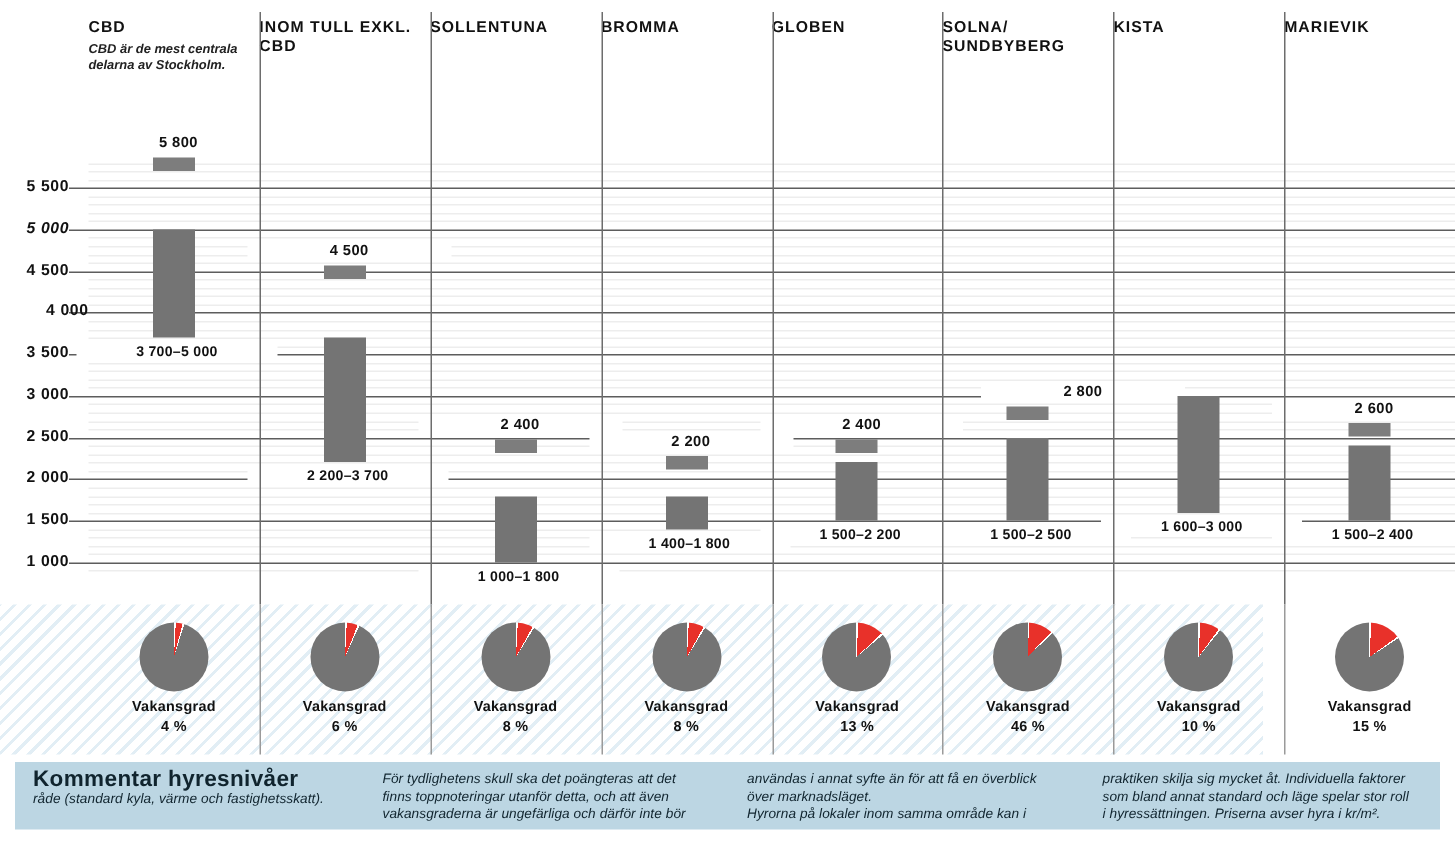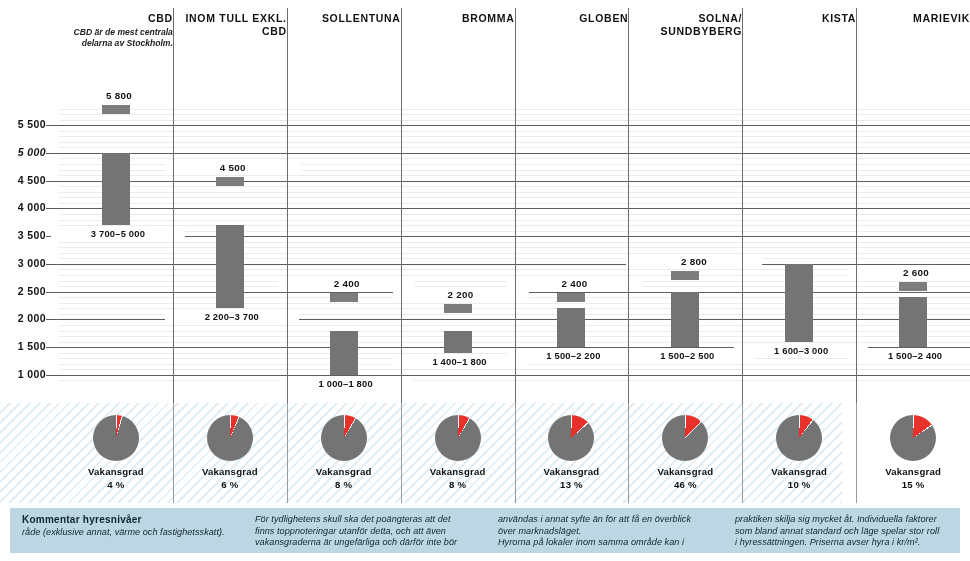--- a/index.html
+++ b/index.html
@@ -10,21 +10,21 @@
   }
   #root{position:relative;width:970px;height:561px;background:#fff;}
 
   
   
   .col-divider{position:absolute;top:8px;width:1px;background:#6d6d6d;}
 
   
   .header-row{position:absolute;left:0;top:0;width:970px;height:55px;}
   .col-head{
-    position:absolute;top:12px;text-align:right;
+    position:absolute;top:12px;text-align:left;
     font-size:10.5px;font-weight:bold;letter-spacing:.7px;color:#111;
     line-height:13px;text-transform:uppercase;
   }
   .col-head .sub{
     display:block;font-size:8.6px;font-weight:bold;font-style:italic;
     letter-spacing:0;text-transform:none;color:#222;line-height:11px;
     margin-top:2px;
   }
 
   
@@ -74,21 +74,21 @@
   
   .comment-box{
     position:absolute;left:10px;top:508px;width:950px;height:45px;
     background:#bcd6e3;
   }
   .comment-col{
     position:absolute;top:6px;font-size:9.1px;font-style:italic;
     color:#10242e;line-height:11.6px;letter-spacing:.05px;
   }
   .comment-col b{font-style:normal;font-weight:bold;display:block;
-    letter-spacing:.25px;font-size:10px;margin-bottom:1px;}
+    letter-spacing:.25px;font-size:15px;margin-bottom:1px;}
   .comment-col .ln{display:block;white-space:nowrap;}
 
   .topline{position:absolute;left:0;top:7px;width:970px;height:1px;background:#ffffff;}
 </style>
 </head>
 <body>
 
 <div id="root">
 
   <div class="topline"></div>
@@ -151,21 +151,21 @@
       <div class="ytick" style="top: 285.157px;">1 500</div>
       <div class="gridline major" style="top: 264.412px;"></div>
       <div class="ytick" style="top: 257.412px;">2 000</div>
       <div class="gridline major" style="top: 236.667px;"></div>
       <div class="ytick" style="top: 229.667px;">2 500</div>
       <div class="gridline major" style="top: 208.922px;"></div>
       <div class="ytick" style="top: 201.922px;">3 000</div>
       <div class="gridline major" style="top: 181.176px;"></div>
       <div class="ytick" style="top: 174.176px;">3 500</div>
       <div class="gridline major" style="top: 153.431px;"></div>
-      <div class="ytick" style="top: 146.431px;">4 000</div>
+      <div class="ytick" style="top: 146.431px; margin-left: 13px;">4 000</div>
       <div class="gridline major" style="top: 125.686px;"></div>
       <div class="ytick" style="top: 118.686px;">4 500</div>
       <div class="gridline major" style="top: 97.9412px;"></div>
       <div class="ytick" style="top: 90.9412px; font-style: italic;">5 000</div>
       <div class="gridline major" style="top: 70.1961px;"></div>
       <div class="ytick" style="top: 63.1961px;">5 500</div>
       <div class="bar" style="left: 101.938px; top: 97.9412px; height: 72.1373px; width: 28px;"></div>
       <div class="bar-label" style="left: 51px; width: 129.875px; top: 173.078px;">3 700–5 000</div>
       <div class="maxbar" style="left: 101.938px; top: 49.549px; width: 28px;"></div>
       <div class="max-label" style="left: 51px; width: 129.875px; top: 34.549px;">5 800</div>
@@ -181,21 +181,21 @@
       <div class="bar-label" style="left: 392.625px; width: 129.875px; top: 300.706px;">1 400–1 800</div>
       <div class="maxbar" style="left: 443.562px; top: 249.314px; width: 28px;"></div>
       <div class="max-label" style="left: 392.625px; width: 129.875px; top: 234.314px;">2 200</div>
       <div class="bar" style="left: 557.438px; top: 253.314px; height: 38.8431px; width: 28px;"></div>
       <div class="bar-label" style="left: 506.5px; width: 129.875px; top: 295.157px;">1 500–2 200</div>
       <div class="maxbar" style="left: 557.438px; top: 238.216px; width: 28px;"></div>
       <div class="max-label" style="left: 506.5px; width: 129.875px; top: 223.216px;">2 400</div>
       <div class="bar" style="left: 671.312px; top: 236.667px; height: 55.4902px; width: 28px;"></div>
       <div class="bar-label" style="left: 620.375px; width: 129.875px; top: 295.157px;">1 500–2 500</div>
       <div class="maxbar" style="left: 671.312px; top: 216.02px; width: 28px;"></div>
-      <div class="max-label" style="left: 626px; width: 129.875px; top: 201.02px;">2 800</div>
+      <div class="max-label" style="left: 654px; width: 129.875px; top: 201.02px;">2 800</div>
       <div class="bar" style="left: 785.188px; top: 208.922px; height: 77.6863px; width: 28px;"></div>
       <div class="bar-label" style="left: 734.25px; width: 129.875px; top: 289.608px;">1 600–3 000</div>
       <div class="bar" style="left: 899.062px; top: 242.216px; height: 49.9412px; width: 28px;"></div>
       <div class="bar-label" style="left: 848.125px; width: 129.875px; top: 295.157px;">1 500–2 400</div>
       <div class="maxbar" style="left: 899.062px; top: 227.118px; width: 28px;"></div>
       <div class="max-label" style="left: 848.125px; width: 129.875px; top: 212.118px;">2 600</div>
     </div>
 
   <div class="vac-band" id="vac-band">
       <div class="vac-cell" style="left: 59px; width: 113.875px;">
@@ -252,21 +252,21 @@
         <div class="vac-text">
           <div>Vakansgrad</div>
           <div>15 %</div>
         </div>
       </div>
     </div>
 
   <div class="comment-box">
     <div class="comment-col" style="left:12px;width:228px;">
       <b>Kommentar hyresnivåer</b>
-      <span class="ln">råde (exklusive annat, värme och fastighetsskatt).</span>
+      <span class="ln">råde (standard kyla, värme och fastighetsskatt).</span>
     </div>
     <div class="comment-col" style="left:245px;width:238px;">
       <span class="ln">För tydlighetens skull ska det poängteras att det</span>
       <span class="ln">finns toppnoteringar utanför detta, och att även</span>
       <span class="ln">vakansgraderna är ungefärliga och därför inte bör</span>
     </div>
     <div class="comment-col" style="left:488px;width:230px;">
       <span class="ln">användas i annat syfte än för att få en överblick</span>
       <span class="ln">över marknadsläget.</span>
       <span class="ln">Hyrorna på lokaler inom samma område kan i</span>

